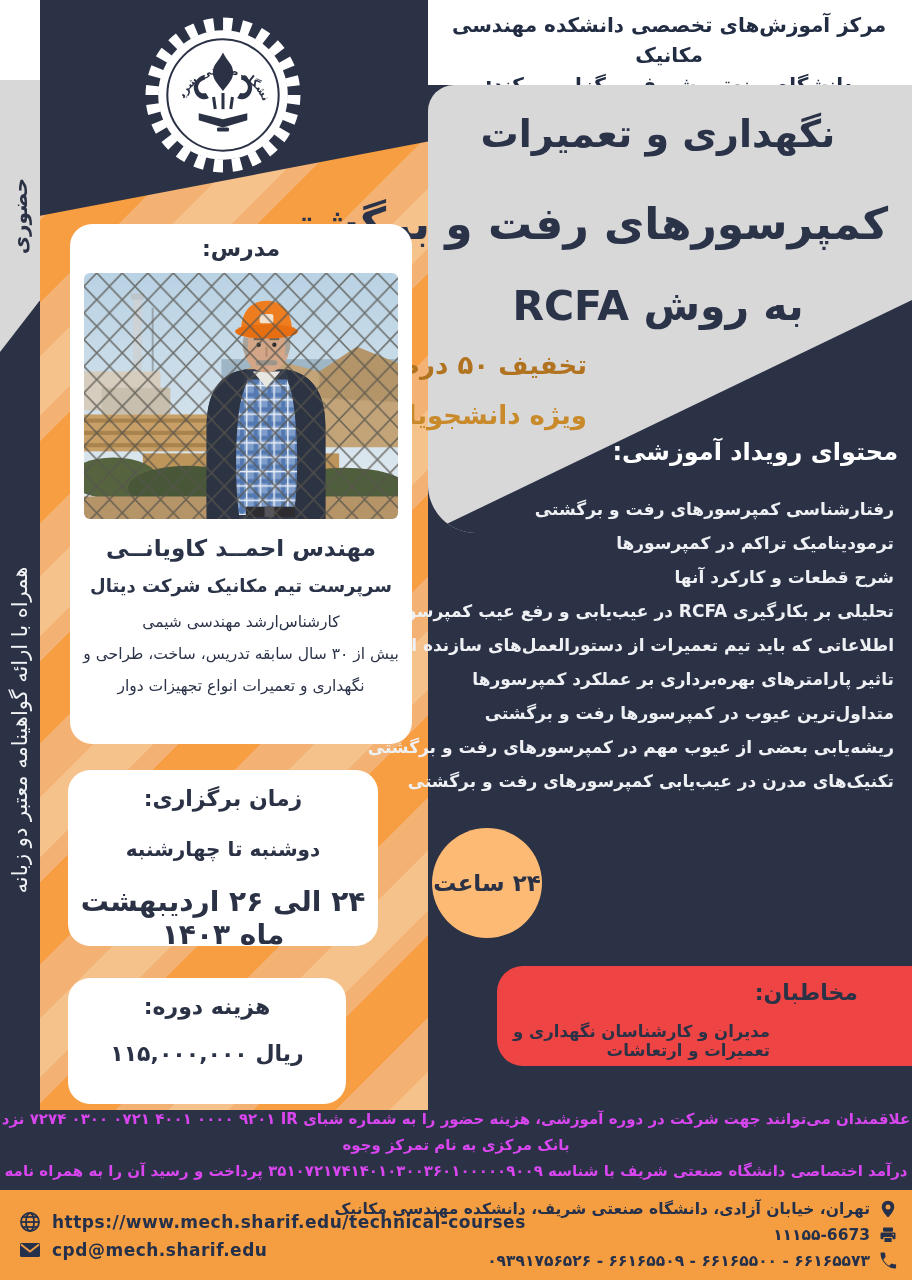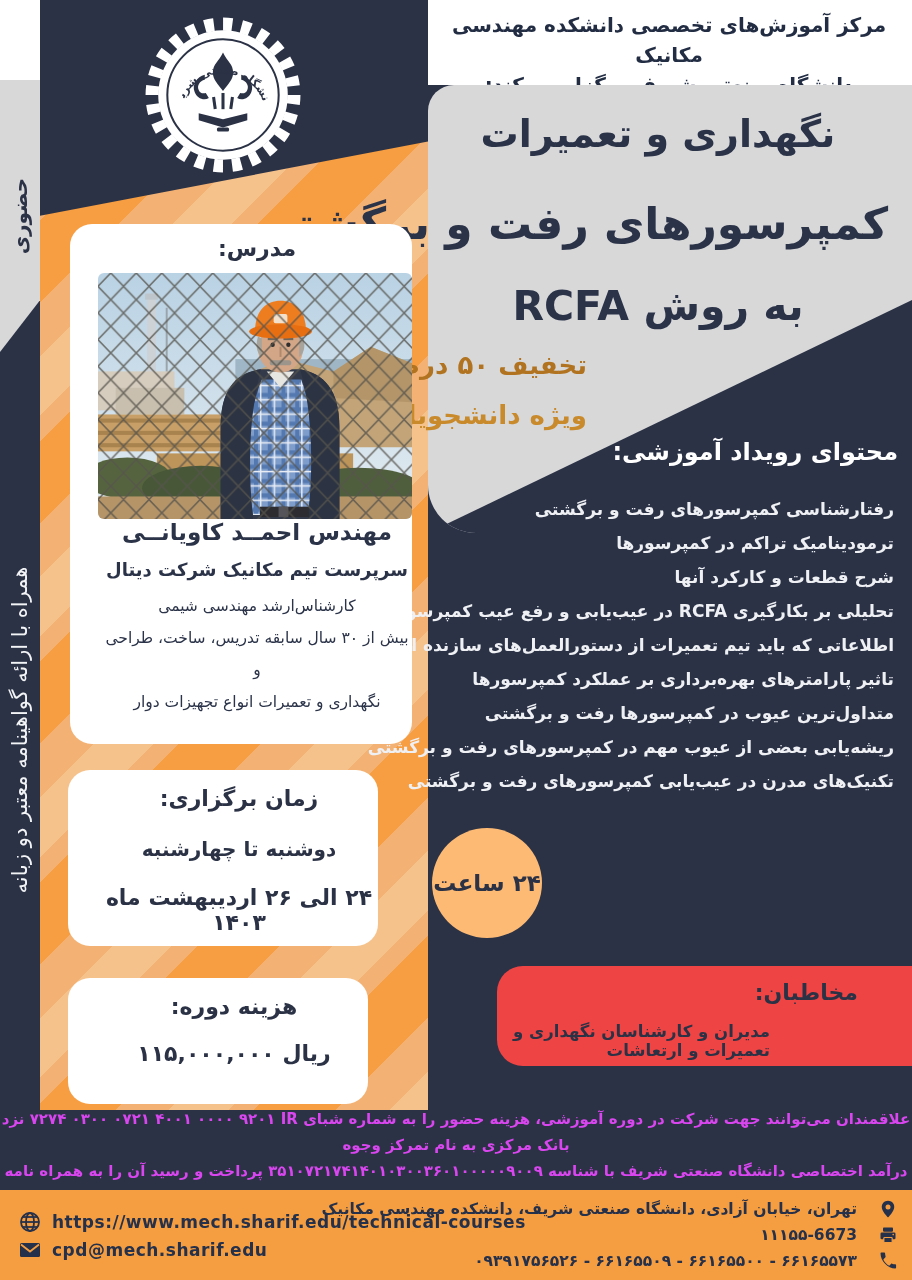--- a/index.html
+++ b/index.html
@@ -52,54 +52,54 @@
   .t3 { top:282px; font-size:41px; }
 
   .discount { left:417px; top:350px; width:170px; text-align:right; font-weight:bold; font-size:26px; white-space:nowrap; }
   .d1 { color:#b1731f; }
   .d2 { color:#c98a2b; margin-top:20px; }
 
   .contents-heading { right:14px; top:438px; font-weight:bold; font-size:24px; color:#ffffff; }
   .bullets { right:18px; top:492px; width:470px; text-align:right; color:#eef0f4; font-size:17px; font-weight:bold; }
   .bullets div { line-height:34px; white-space:nowrap; }
 
-  .card { background:#ffffff; border-radius:22px; text-align:center;padding-left:32px; }
+  .card { background:#ffffff; border-radius:22px; text-align:center; }
   .card-instructor { left:70px; top:224px; width:342px; height:520px; padding-top:12px; }
   .card-h { font-weight:bold; font-size:22px; color:#2b3246; }
   .photo-frame { margin:12px auto 0; width:314px; height:246px; border-radius:6px; overflow:hidden; }
-  .inst-name { font-size:23px; font-weight:bold; color:#2b3349; }
+  .inst-name { margin-top:16px; font-size:23px; font-weight:bold; color:#2b3349; }
   .inst-role { margin-top:14px; font-size:18px; font-weight:bold; color:#2b3349; }
   .inst-details { margin-top:10px; font-size:15.5px; color:#2b3349; }
   .inst-details div { line-height:32px; }
 
   .card-schedule { left:68px; top:770px; width:310px; height:176px; padding-top:16px; }
   .sch-days { margin-top:26px; font-size:20px; font-weight:bold; }
-  .sch-dates { margin-top:24px; font-size:22px; font-weight:bold; }
+  .sch-dates { margin-top:24px; font-size:28px; font-weight:bold; }
 
   .circle24 {
     left:432px; top:828px; width:110px; height:110px; border-radius:50%;
     background:#fdba74; display:flex; align-items:center; justify-content:center;
     font-weight:bold; font-size:23px; color:#2b3246; white-space:nowrap;
   }
 
-  .card-cost { left:68px; top:978px; width:300px; height:126px; padding-top:16px; }
+  .card-cost { left:68px; top:978px; width:278px; height:126px; padding-top:16px; }
   .cost-amount { margin-top:22px; font-size:22px; font-weight:bold; direction:ltr; }
 
   .audience { left:497px; top:966px; width:415px; height:100px; background:#ef4444; border-radius:26px 0 0 26px; }
   .aud-h { position:absolute; right:54px; top:14px; font-weight:bold; font-size:22px; color:#2b3246; }
   .aud-t { position:absolute; right:142px; top:56px; font-weight:bold; font-size:16.5px; color:#2b3246; }
 
   .payment { left:0; top:1106px; width:912px; text-align:center; color:#d946ef; font-weight:bold; font-size:15px; line-height:26px; }
   .iban { direction:ltr; unicode-bidi:isolate; }
 
   .bottombar { left:0; top:1190px; width:912px; height:90px; background:#f59e41; }
   .bb-left { position:absolute; left:18px; top:18px; direction:ltr; }
   .bb-left .row { display:flex; align-items:center; gap:10px; height:28px; font-weight:bold; font-size:17px; color:#25304a; letter-spacing:0.5px; }
   .bb-right { position:absolute; right:14px; top:6px; direction:rtl; }
-  .bb-right .row { display:flex; align-items:center; gap:21px; height:26px; font-weight:bold; font-size:15.5px; color:#25304a; }
+  .bb-right .row { display:flex; align-items:center; gap:8px; height:26px; font-weight:bold; font-size:15.5px; color:#25304a; }
   .icn { flex:0 0 auto; display:inline-flex; }
 </style>
 </head>
 <body>
 
 <div class="page">
 
   <div class="abs top-white"></div>
   <div class="abs stripes"></div>
 

